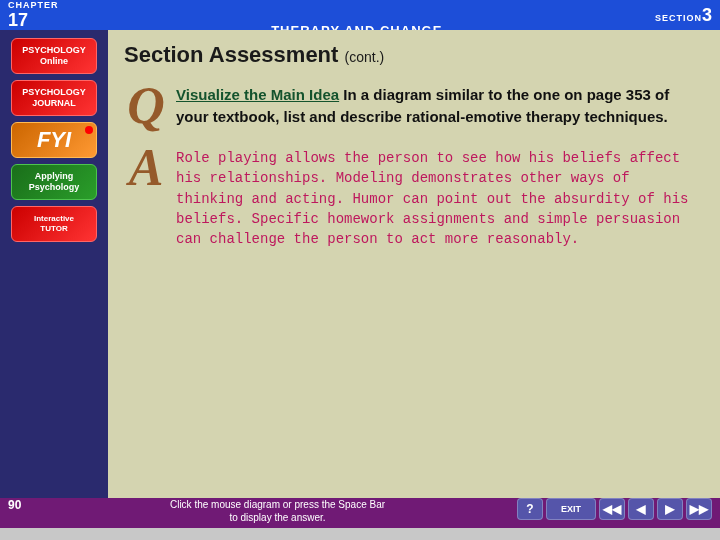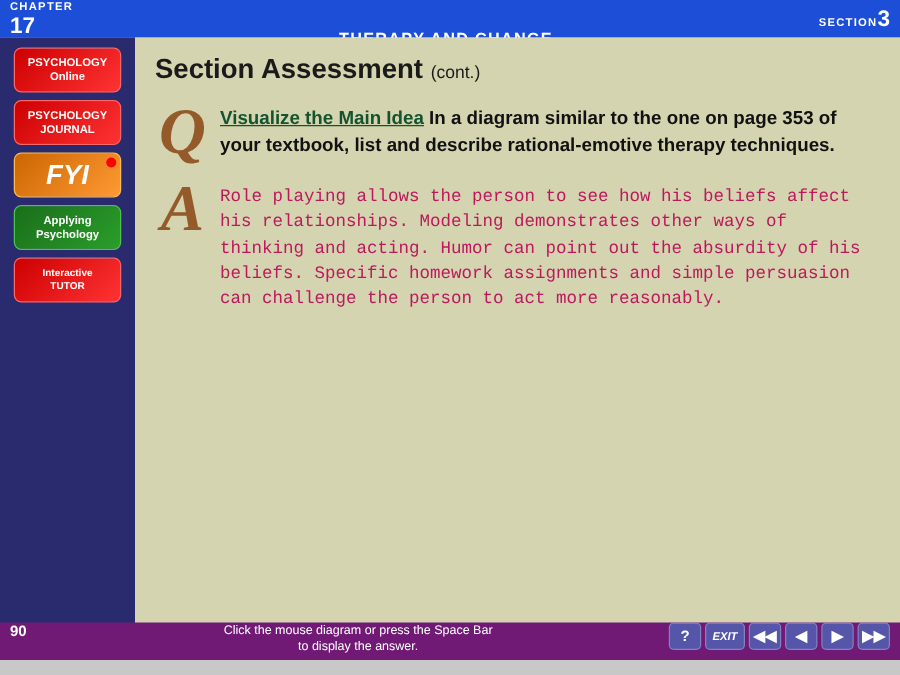--- a/index.html
+++ b/index.html
@@ -322,19 +322,19 @@
 </div>
 
 <div class="bottom-bar">
   <div class="page-number">90</div>
   <div class="bottom-center-text">
     <span>Click the mouse diagram or press the Space Bar</span><br>
     <span>to display the answer.</span>
   </div>
   <div class="bottom-nav">
     <div class="nav-btn nav-btn-help">?</div>
-    <div class="nav-btn nav-btn-exit" style="width:32px; font-size:9px;font-style:italic;">EXIT</div>
+    <div class="nav-btn nav-btn-exit" style="width:50px; font-size:9px;">EXIT</div>
     <div class="nav-btn nav-btn-prev">◀◀</div>
     <div class="nav-btn nav-btn-prev">◀</div>
     <div class="nav-btn nav-btn-next">▶</div>
     <div class="nav-btn nav-btn-end">▶▶</div>
   </div>
 </div>
 
 </body></html>

